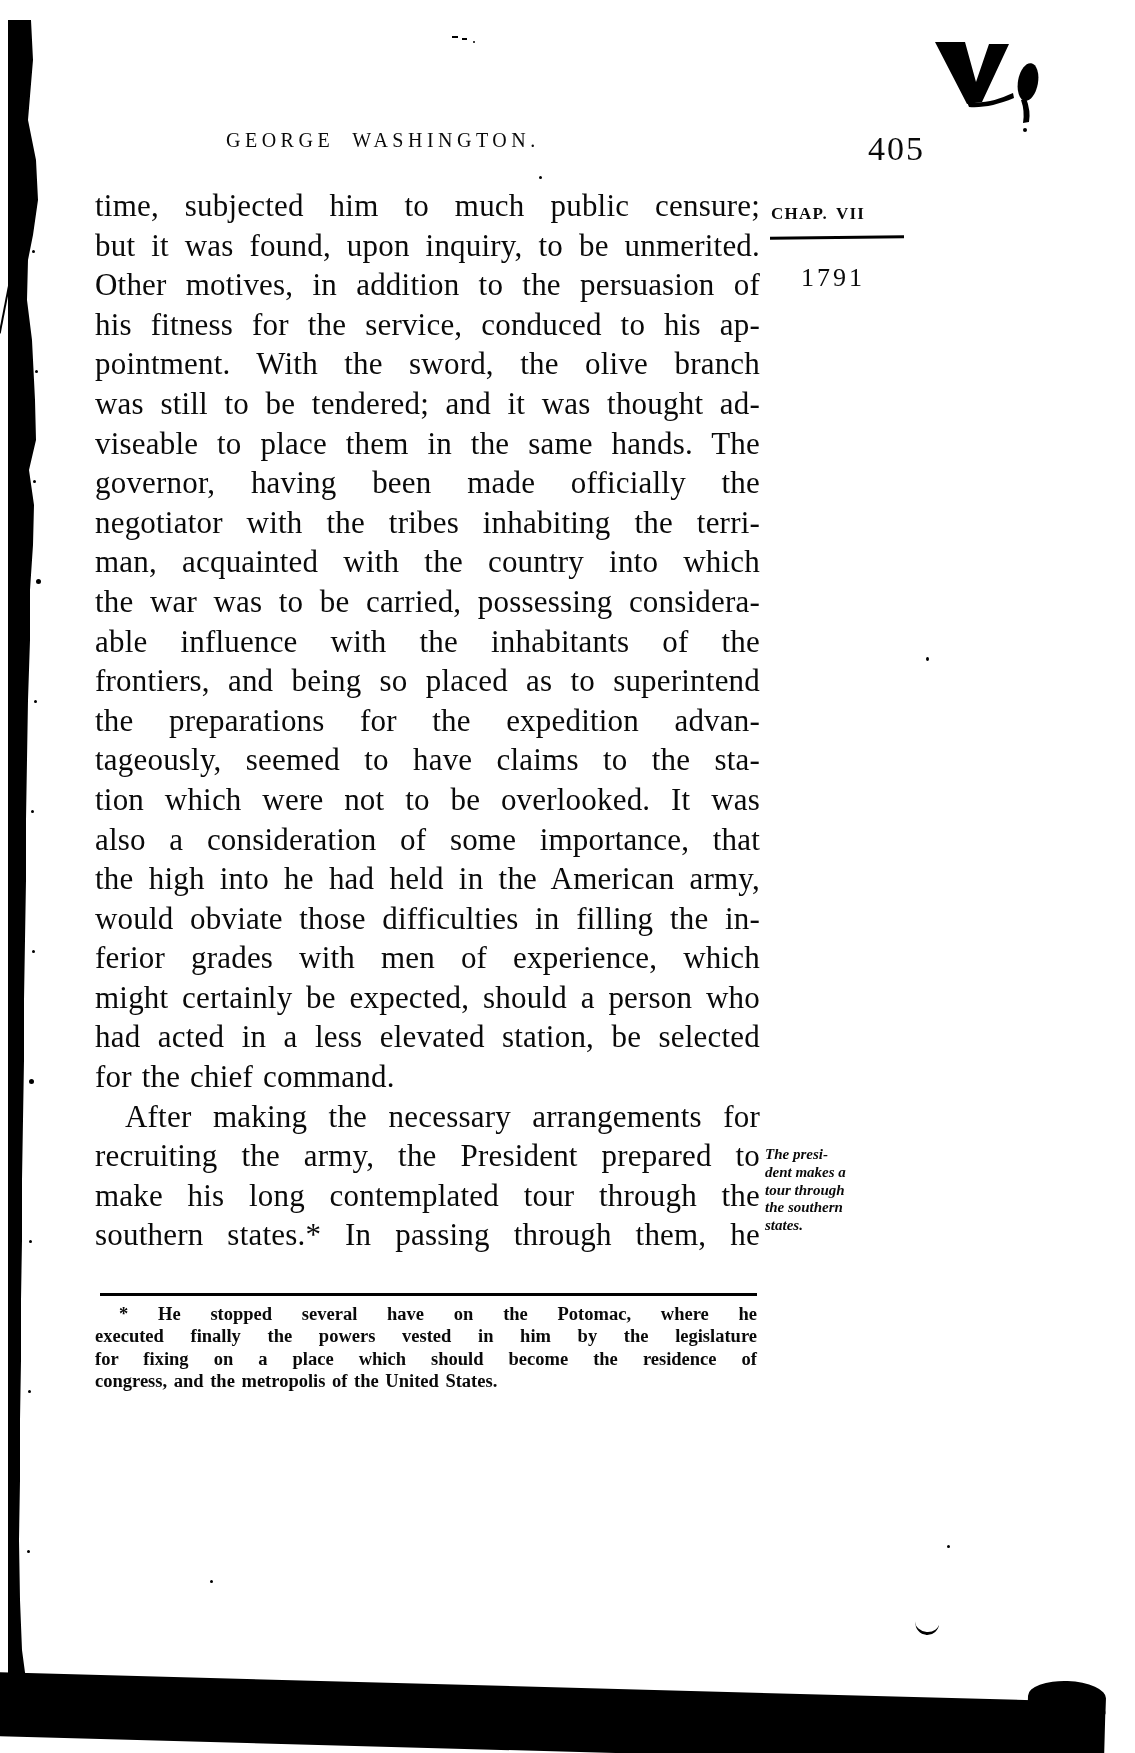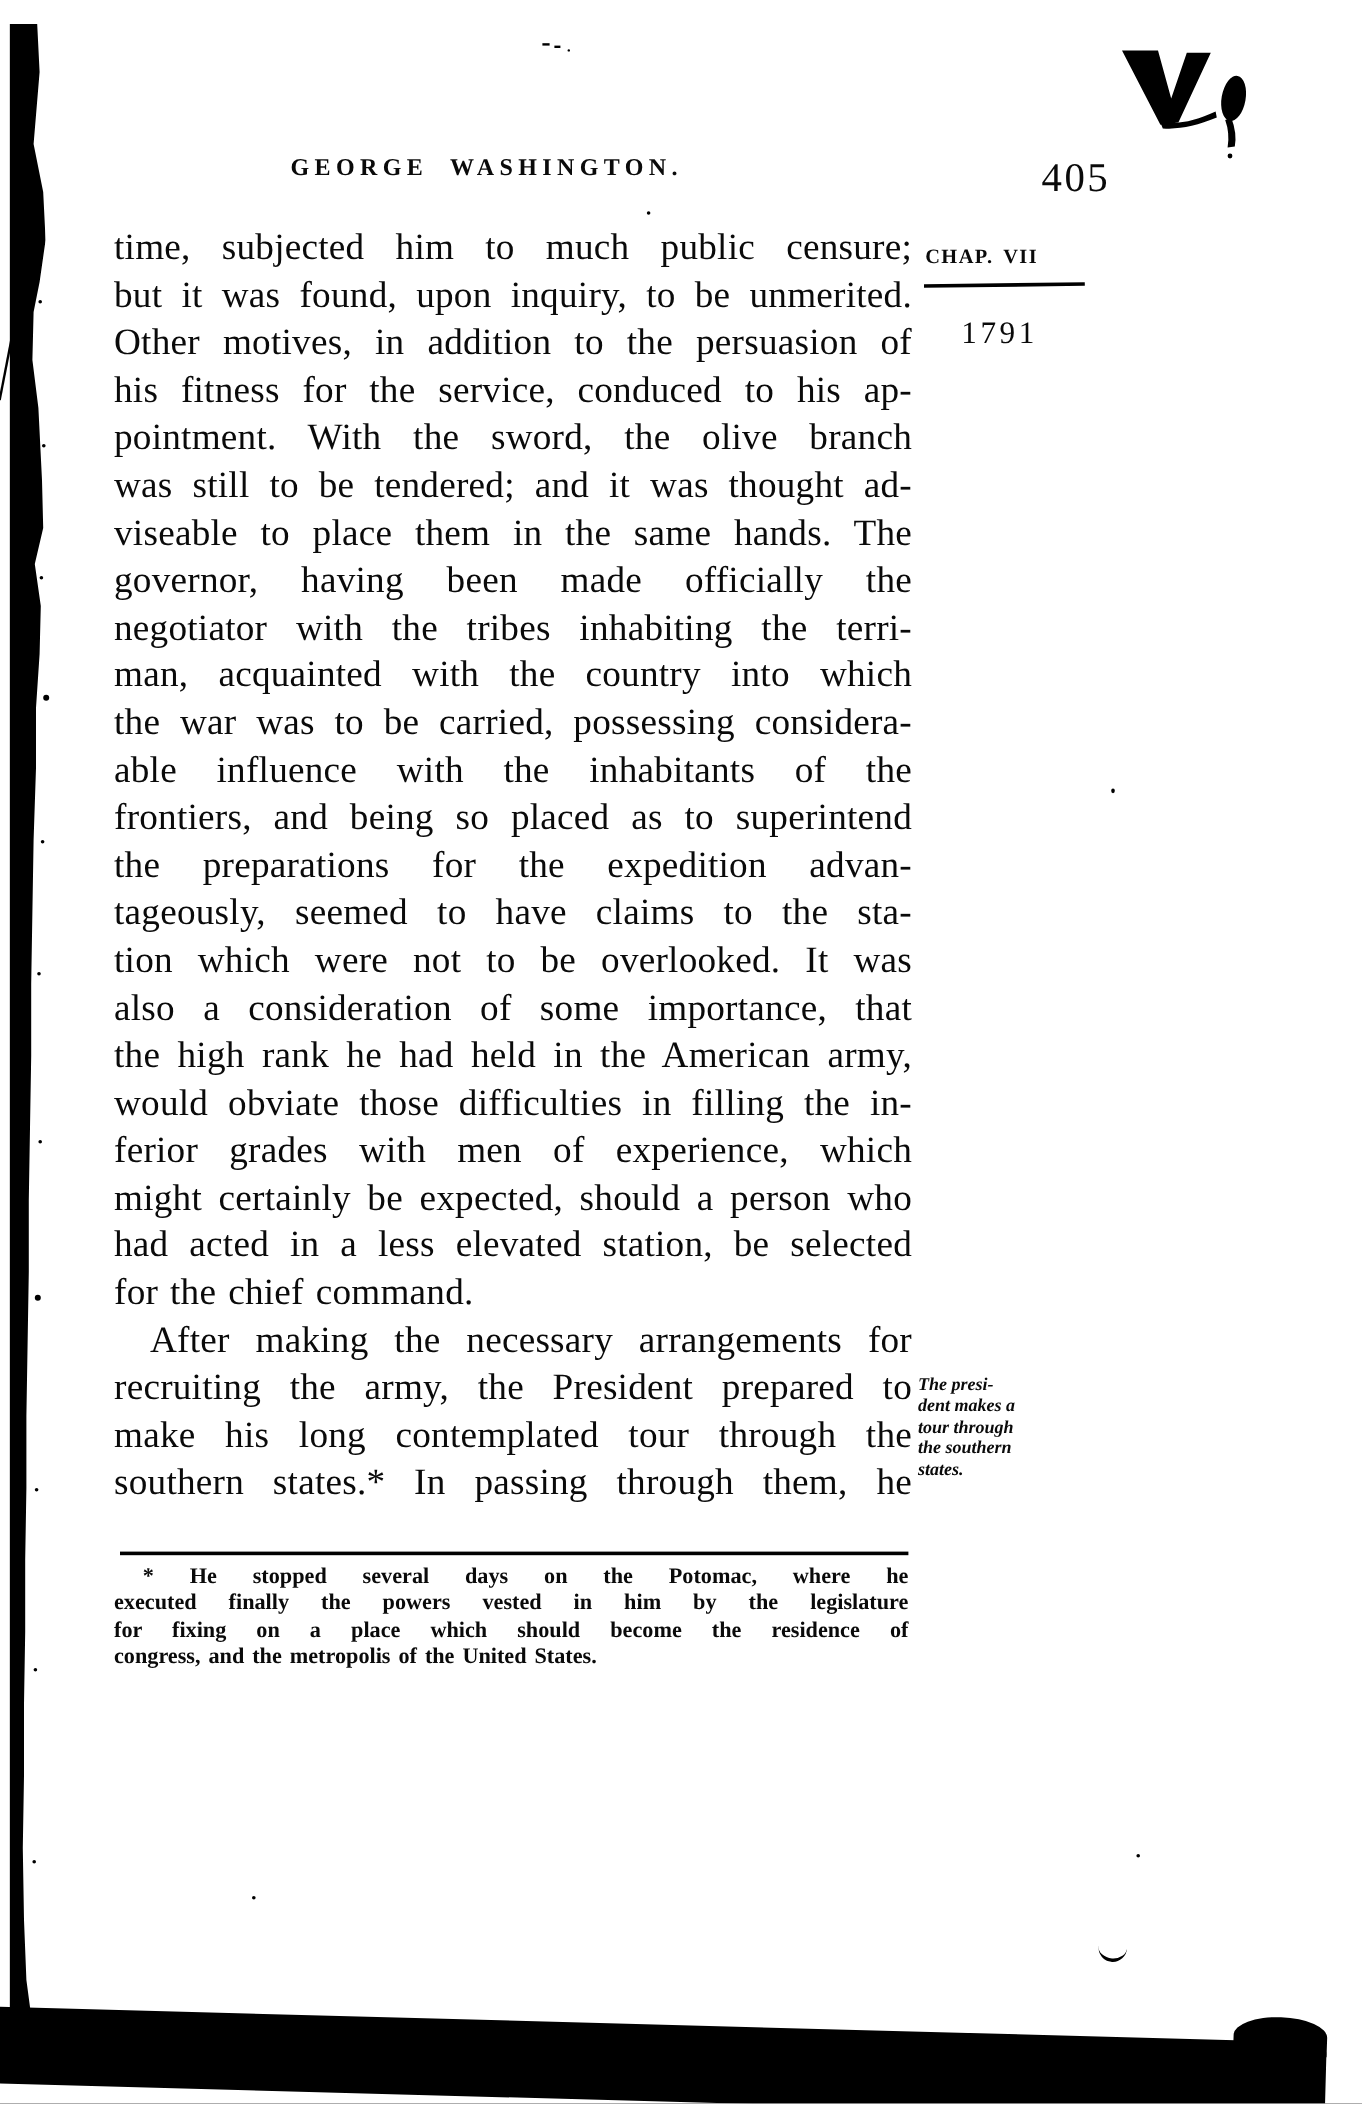--- a/index.html
+++ b/index.html
@@ -3,21 +3,21 @@
 <meta charset="utf-8">
 <style>
   html,body{margin:0;padding:0;background:#777;}
   .page{
     position:relative;width:1135px;height:1753px;background:#ffffff;
     overflow:hidden;font-family:"Liberation Serif", serif;color:#0a0a0a;
     margin:0 auto;
   }
   .abs{position:absolute;}
   
-  .running-header{left:226px;top:129px;font-size:20px;letter-spacing:4.5px;word-spacing:9px;font-weight:bold;white-space:nowrap;margin-left:16px;}
+  .running-header{left:226px;top:129px;font-size:20px;letter-spacing:4.5px;word-spacing:9px;font-weight:normal;white-space:nowrap;}
   .page-number{left:839px;top:130px;font-size:34px;letter-spacing:2px;margin-left:29px;}
   
   .chap-label{left:771px;top:204px;font-size:17px;font-weight:bold;letter-spacing:1.2px;word-spacing:3px;white-space:nowrap;}
   .chap-rule{left:770px;top:236px;width:134px;height:3px;background:#000;transform:rotate(-0.7deg);}
   .year-label{left:801px;top:246px;font-size:26px;letter-spacing:3px;margin-top:17px;}
   
   .body-col{left:95px;top:186px;width:665px;font-size:31px;line-height:39.6px;letter-spacing:0.2px;word-spacing:2px;}
   .line{text-align:justify;text-align-last:justify;}
   .line.left{text-align-last:left;}
   .line.indent{text-indent:30px;}
@@ -93,21 +93,21 @@
       <div class="line">governor, having been made officially the</div>
       <div class="line">negotiator with the tribes inhabiting the terri-</div>
       <div class="line">man, acquainted with the country into which</div>
       <div class="line">the war was to be carried, possessing considera-</div>
       <div class="line">able influence with the inhabitants of the</div>
       <div class="line">frontiers, and being so placed as to superintend</div>
       <div class="line">the preparations for the expedition advan-</div>
       <div class="line">tageously, seemed to have claims to the sta-</div>
       <div class="line">tion which were not to be overlooked. It was</div>
       <div class="line">also a consideration of some importance, that</div>
-      <div class="line">the high rank he had held in the American army,</div>
+      <div class="line">the high into he had held in the American army,</div>
       <div class="line">would obviate those difficulties in filling the in-</div>
       <div class="line">ferior grades with men of experience, which</div>
       <div class="line">might certainly be expected, should a person who</div>
       <div class="line">had acted in a less elevated station, be selected</div>
       <div class="line left">for the chief command.</div>
       <div class="line indent">After making the necessary arrangements for</div>
       <div class="line">recruiting the army, the President prepared to</div>
       <div class="line">make his long contemplated tour through the</div>
       <div class="line">southern states.* In passing through them, he</div>
     </div>
@@ -115,19 +115,19 @@
   <div class="abs margin-note">
       <div class="line">The presi-</div>
       <div class="line">dent makes a</div>
       <div class="line">tour through</div>
       <div class="line">the southern</div>
       <div class="line">states.</div>
     </div>
 
   <div class="abs foot-rule"></div>
   <div class="abs footnote">
-      <div class="line indent">* He stopped several days on the Potomac, where he</div>
+      <div class="line indent">* He stopped several have on the Potomac, where he</div>
       <div class="line">executed finally the powers vested in him by the legislature</div>
       <div class="line">for fixing on a place which should become the residence of</div>
       <div class="line left">congress, and the metropolis of the United States.</div>
     </div>
 
 </div>
 
 </body></html>

